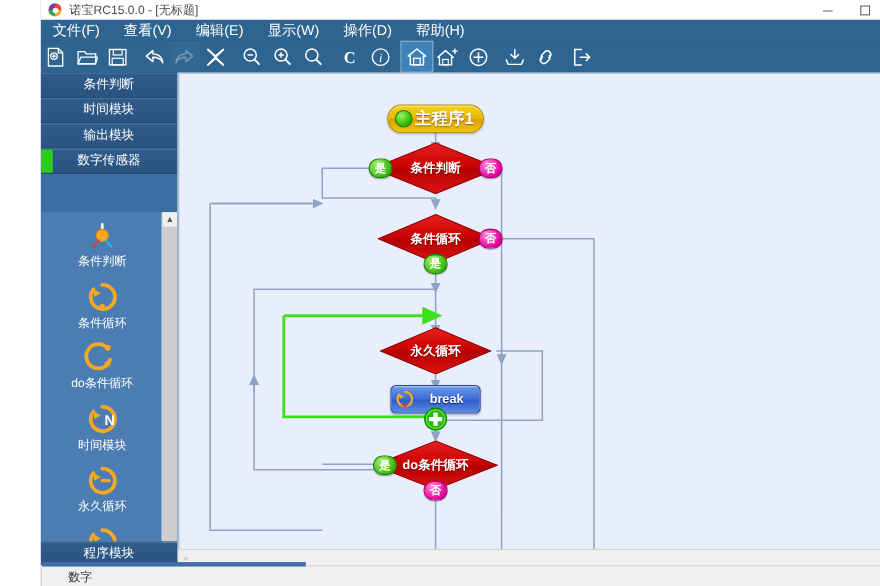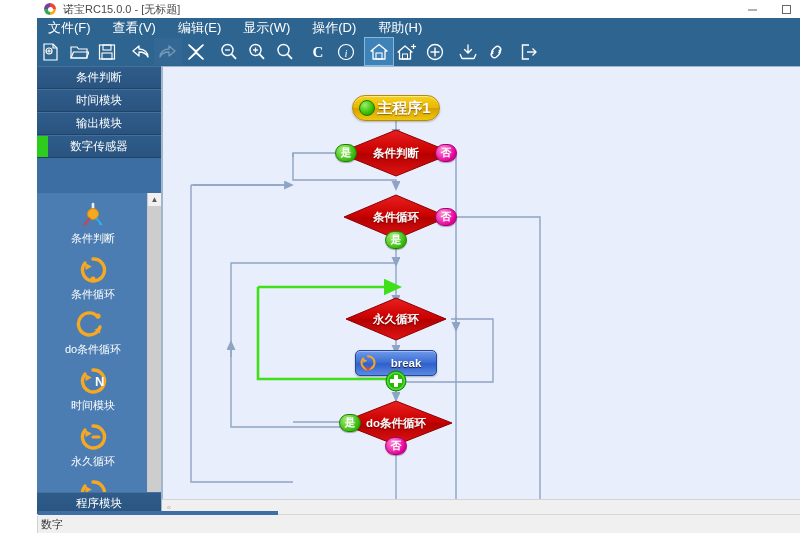--- a/index.html
+++ b/index.html
@@ -164,21 +164,21 @@
   .hs-arrow{position:absolute;left:0;top:0;width:14px;height:14px;display:flex;align-items:center;justify-content:center;color:#b5b5b5;font-size:8px;}
 
   
   .statusbar{
     position:absolute;left:0;bottom:0;width:800px;height:19px;background:#f0f0f0;
     border-top:1px solid #d6d6d6;display:flex;align-items:center;box-sizing:border-box;
   }
   .st-left{font-size:11px;color:#333;padding-left:7px;flex:1;}
   .st-right{
     width:60px;height:17px;border-left:1px solid #d0d0d0;font-size:11px;color:#333;
-    display:flex;align-items:center;padding-left:3px;box-sizing:border-box;
+    display:flex;align-items:center;padding-left:24px;box-sizing:border-box;
   }
   .sb-blue{
     position:absolute;left:1px;top:-4px;width:240px;height:4px;background:#3f6ea5;
   }
 </style>
 </head>
 <body>
 
 <div id="app">
 

